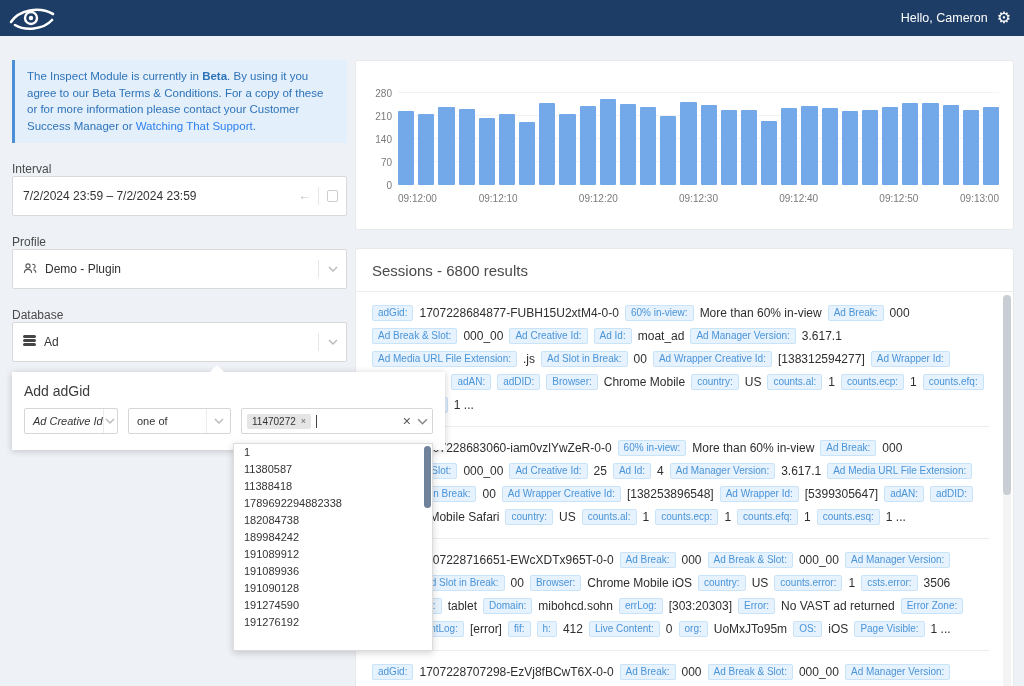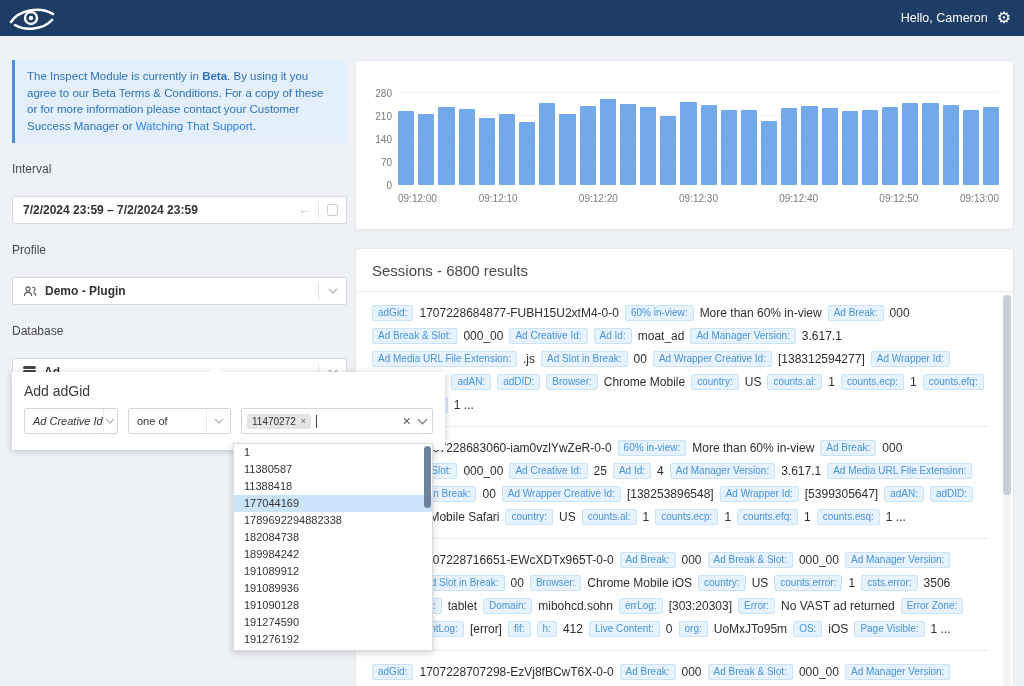--- a/index.html
+++ b/index.html
@@ -15,24 +15,24 @@
   .nav-item .caret{font-size:9px;margin-left:5px;}
   .nav-right{margin-left:auto;display:flex;align-items:center;gap:9px;padding-right:13px;font-size:12.5px;}
   .gear{font-size:16px;cursor:pointer;line-height:1;}
 
   
   .left-col{position:absolute;left:12px;top:36px;width:335px;}
   .notice{margin-top:24px;background:#e3effb;border-left:3px solid #4d8fd4;
     padding:8px 12px;font-size:11.5px;color:#2e73b8;line-height:1.45;}
   .notice a{color:#2f80ed;text-decoration:none;cursor:pointer;}
   .field-label{margin-top:19px;font-size:12px;color:#4a4a4a;}
-  .input-box{margin-top:20px;height:28px;background:#fff;border:1px solid #d9d9d9;border-radius:2px;
-    display:flex;align-items:center;font-size:12px;color:#333;cursor:pointer;font-weight:bold;}
+  .input-box{margin-top:0;height:40px;background:#fff;border:1px solid #d9d9d9;border-radius:2px;
+    display:flex;align-items:center;font-size:12px;color:#333;cursor:pointer;}
   .input-text{flex:1;padding-left:10px;white-space:nowrap;}
-  .with-icon{display:flex;align-items:center;gap:8px;flex:1;padding-left:10px;}
+  .with-icon{display:flex;gap:8px;flex:1;padding-left:10px;}
   .icon-btn{width:27px;height:100%;display:flex;align-items:center;justify-content:center;color:#c4c4c4;}
   .divider-v{width:1px;height:18px;background:#e6e6e6;}
   .arrow-left{font-size:13px;color:#c4c4c4;}
   .cal-box{width:11px;height:12px;border:1.5px solid #cdcdcd;border-radius:2px;}
   .db-icon{display:flex;flex-direction:column;gap:1px;}
   .db-icon i{display:block;width:13px;height:3px;background:#454545;border-radius:1.5px;}
   .filters-row{margin-top:20px;display:flex;justify-content:space-between;align-items:center;}
   .plus{font-size:18px;color:#333;cursor:pointer;line-height:1;}
 
   
@@ -390,21 +390,20 @@
       </span>
     </div>
   </div>
 </div>
 
 <div class="dropdown">
   <div>
       <div class="option">1</div>
       <div class="option">11380587</div>
       <div class="option">11388418</div>
-      <div class="option selected">177044169</div>
       <div class="option">1789692294882338</div>
       <div class="option">182084738</div>
       <div class="option">189984242</div>
       <div class="option">191089912</div>
       <div class="option">191089936</div>
       <div class="option">191090128</div>
       <div class="option">191274590</div>
       <div class="option">191276192</div>
     </div>
   <div class="dd-scroll"></div>

